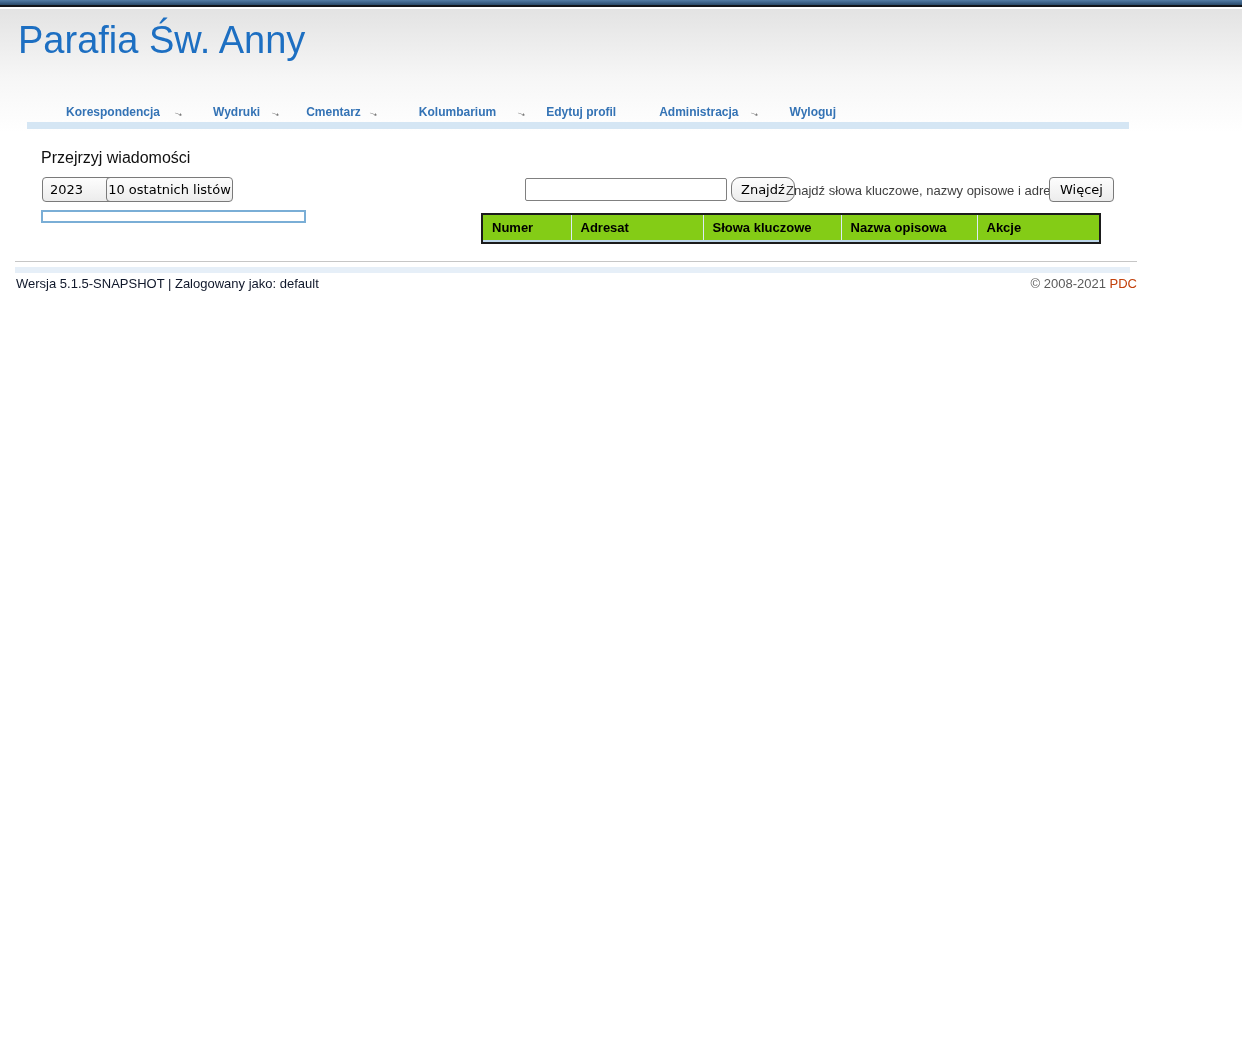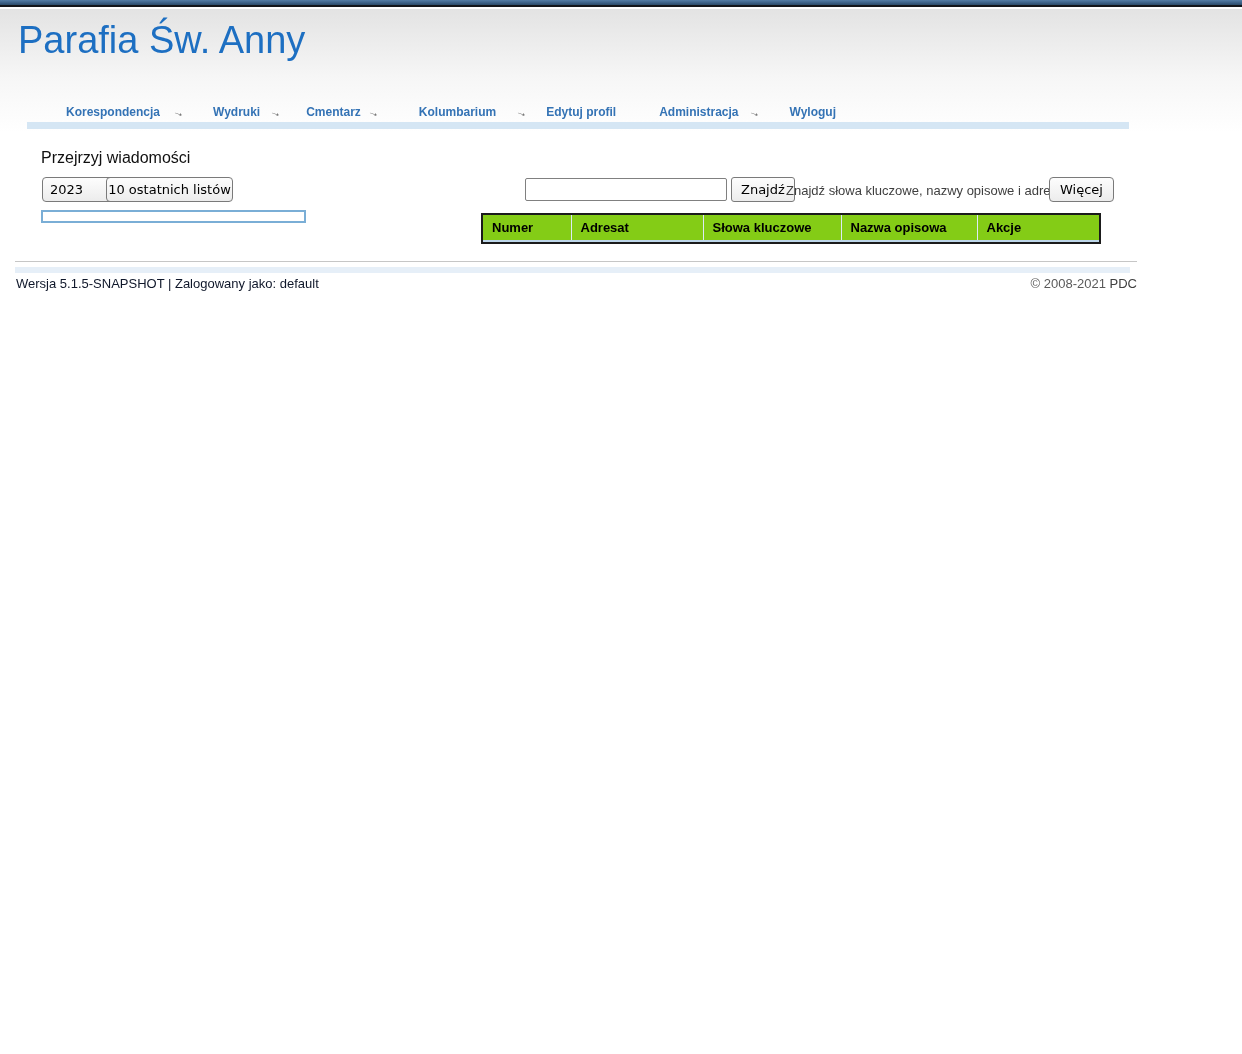--- a/index.html
+++ b/index.html
@@ -72,21 +72,21 @@
     position:absolute; left:41px; top:210px; width:265px; height:13px;
     background:#ffffff; border:2px solid #7aaed6;
   }
   
   .search-input {
     position:absolute; left:525px; top:178px; width:202px; height:23px;
     border:1px solid #808080; border-radius:2px; background:#fff;
     font-size:13px; padding:0 5px;
     font-family:"Liberation Sans",sans-serif;
   }
-  .find-btn { position:absolute; left:731px; top:177px; padding:0 9px; border-radius:3px; }
+  .find-btn { position:absolute; left:731px; top:177px; padding:0 9px; border-radius:9px; }
   .search-hint {
     position:absolute; left:786px; top:183px;
     font-size:13px; color:#3f3f3f;
   }
   .more-btn { position:absolute; left:1049px; top:177px; padding:0 10px; }
   
   .results-table {
     position:absolute; left:481px; top:213px; width:620px;
     border-collapse:collapse; table-layout:fixed;
     border:2px solid #1b1b1b;
@@ -110,21 +110,21 @@
     background:#e6eff8;
   }
   .footer-left {
     position:absolute; left:16px; top:276px;
     font-size:13px; color:#0f172a;
   }
   .footer-right {
     position:absolute; left:837px; top:276px; width:300px;
     font-size:13px; color:#5a5a5a; text-align:right;
   }
-  .footer-right a { color:#404040; text-decoration:none; cursor:pointer; }
+  .footer-right a { color:#c2410c; text-decoration:none; cursor:pointer; }
 </style>
 </head>
 <body>
 
 <div class="topbar"></div>
 <div class="header-bg"></div>
 
 <h1 class="page-title">Parafia Św. Anny</h1>
 
 <nav class="nav">

